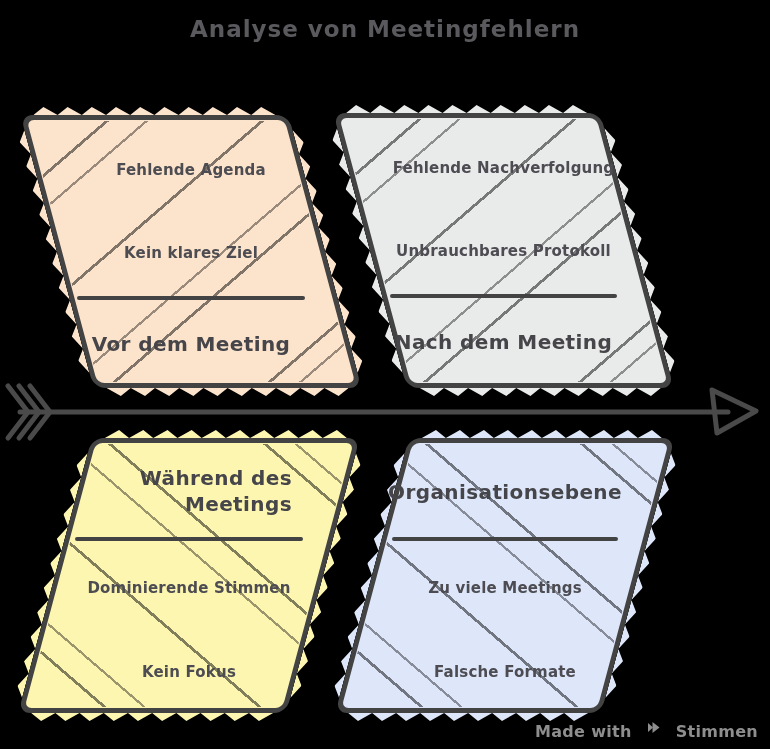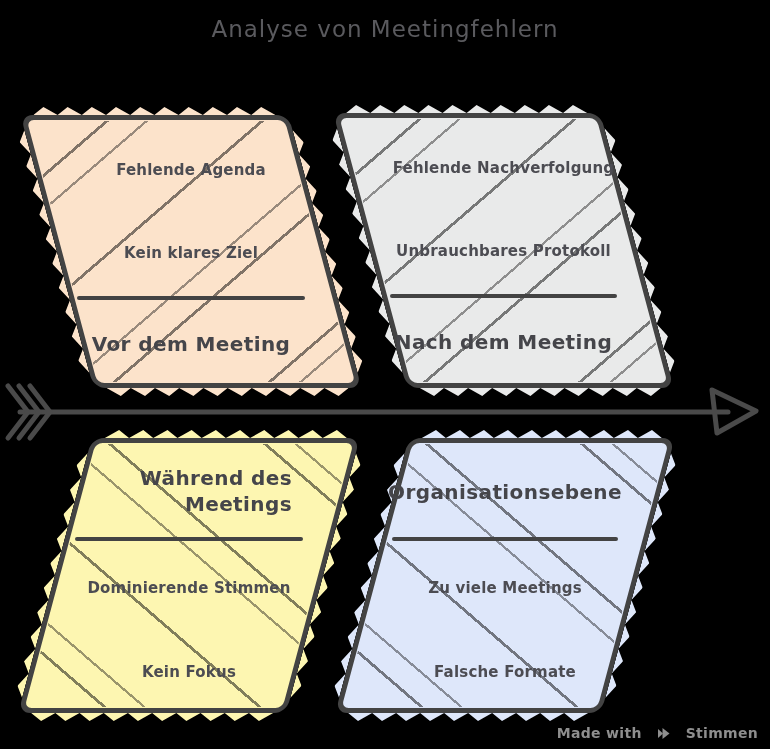--- a/index.html
+++ b/index.html
@@ -3,21 +3,21 @@
 <meta charset="utf-8">
 <style>
   * { margin:0; padding:0; box-sizing:border-box; }
   html,body { width:770px; height:749px; background:#000; overflow:hidden; }
   body { font-family:"DejaVu Sans","Liberation Sans",sans-serif; }
 
   .canvas { position:relative; width:770px; height:749px; background:#000; }
 
   .diagram-title {
     position:absolute; top:16px; left:0; right:0;
-    text-align:center; font-size:23px; font-weight:normal;
+    text-align:center; font-size:23px; font-weight:bold;
     letter-spacing:1px; color:#5a5a5e;
   }
 
   
   .box {
     position:absolute;
     background:var(--fill);
     border:5px solid #434343;
     border-radius:12px;
   }
@@ -78,22 +78,22 @@
   .box--bottom .item-2  { top:220px; }
   .cat-title--right  { top:22px; right:26px; width:180px; text-align:right; line-height:26px; }
   .cat-title--center { top:37px; left:0; right:0; text-align:center; }
 
   
   .spine { position:absolute; left:0; top:378px; width:770px; height:68px; }
 
   
   .watermark {
     position:absolute; right:12px; bottom:8px;
-    display:flex; align-items:center; gap:16px;
-    font-size:14px; font-weight:bold; color:#8e8e8e; letter-spacing:.3px;
+    display:flex; gap:16px;
+    font-size:16px; font-weight:bold; color:#8e8e8e; letter-spacing:.3px;
   }
 </style>
 </head>
 <body>
 
 <div class="canvas">
 
   <div class="diagram-title">Analyse von Meetingfehlern</div>
 
   <div class="box box--top" style="--fill:#fce3cb; left:57px; top:115px; width:268px; height:273px;">

